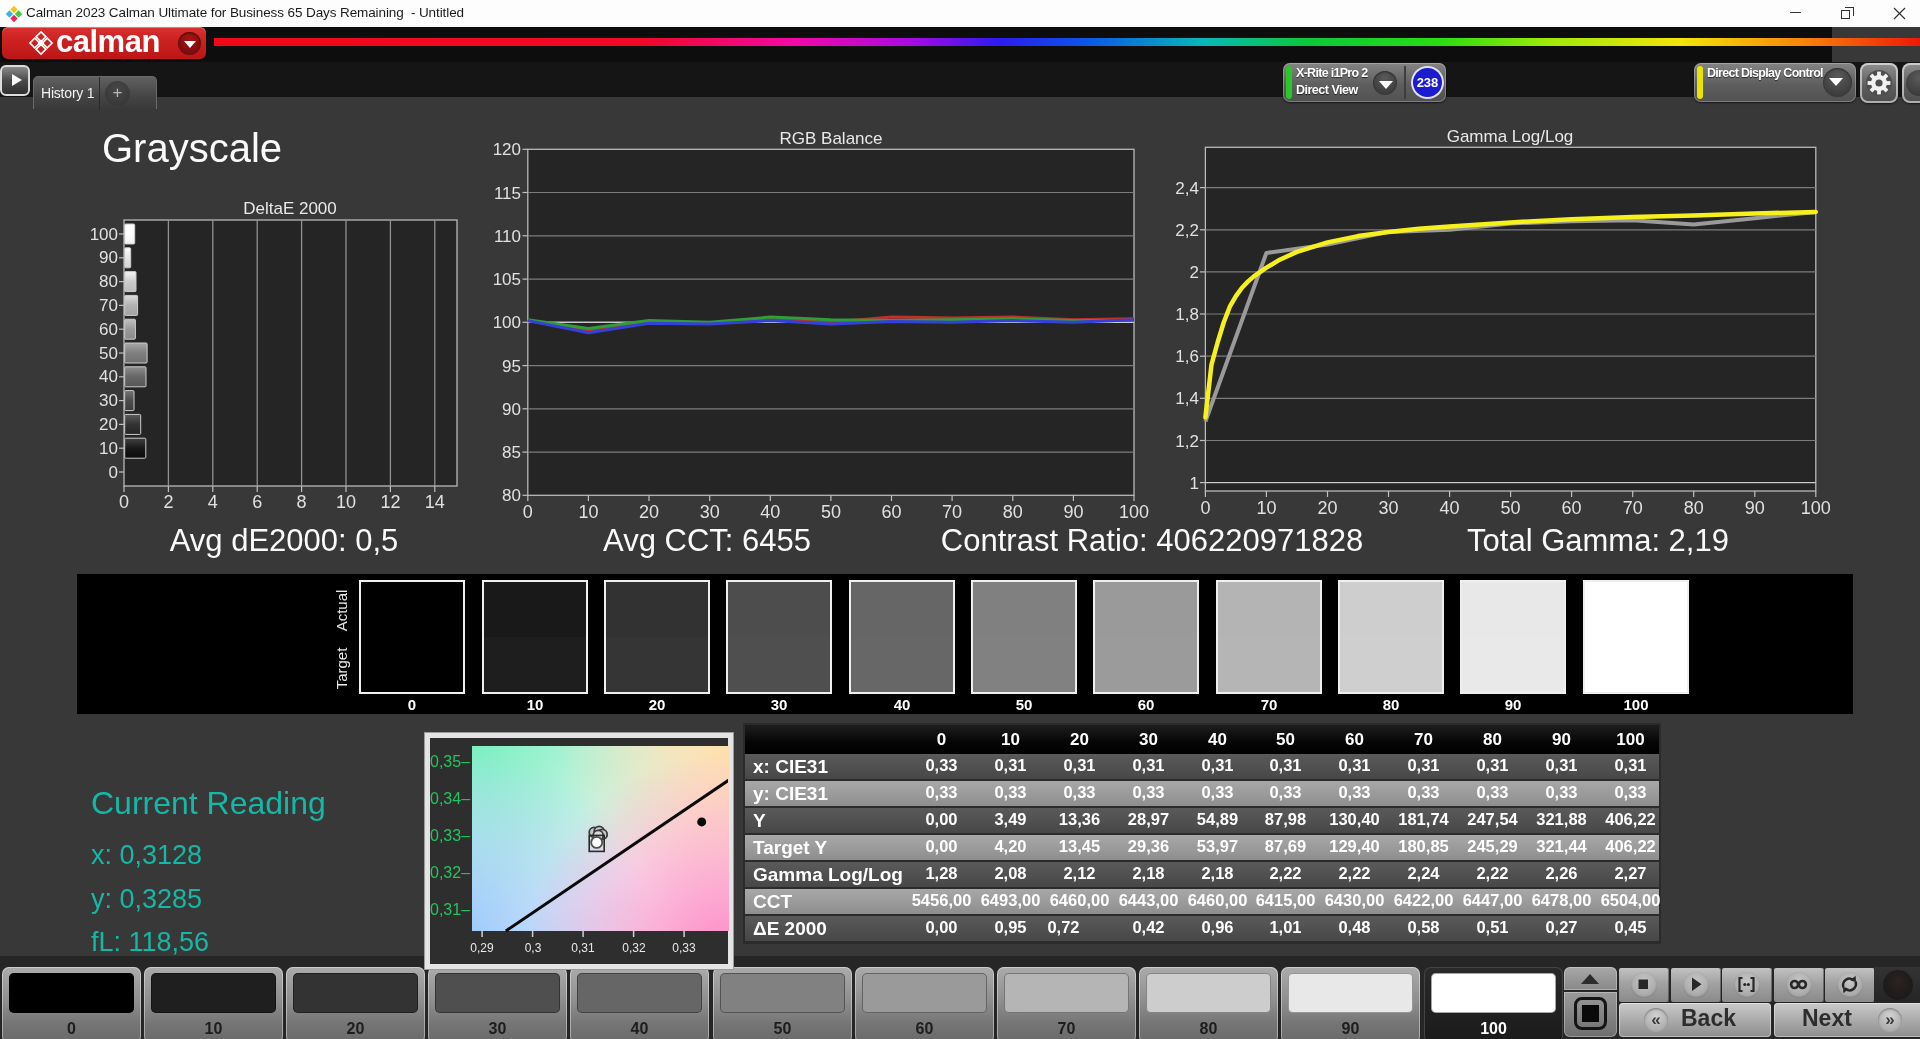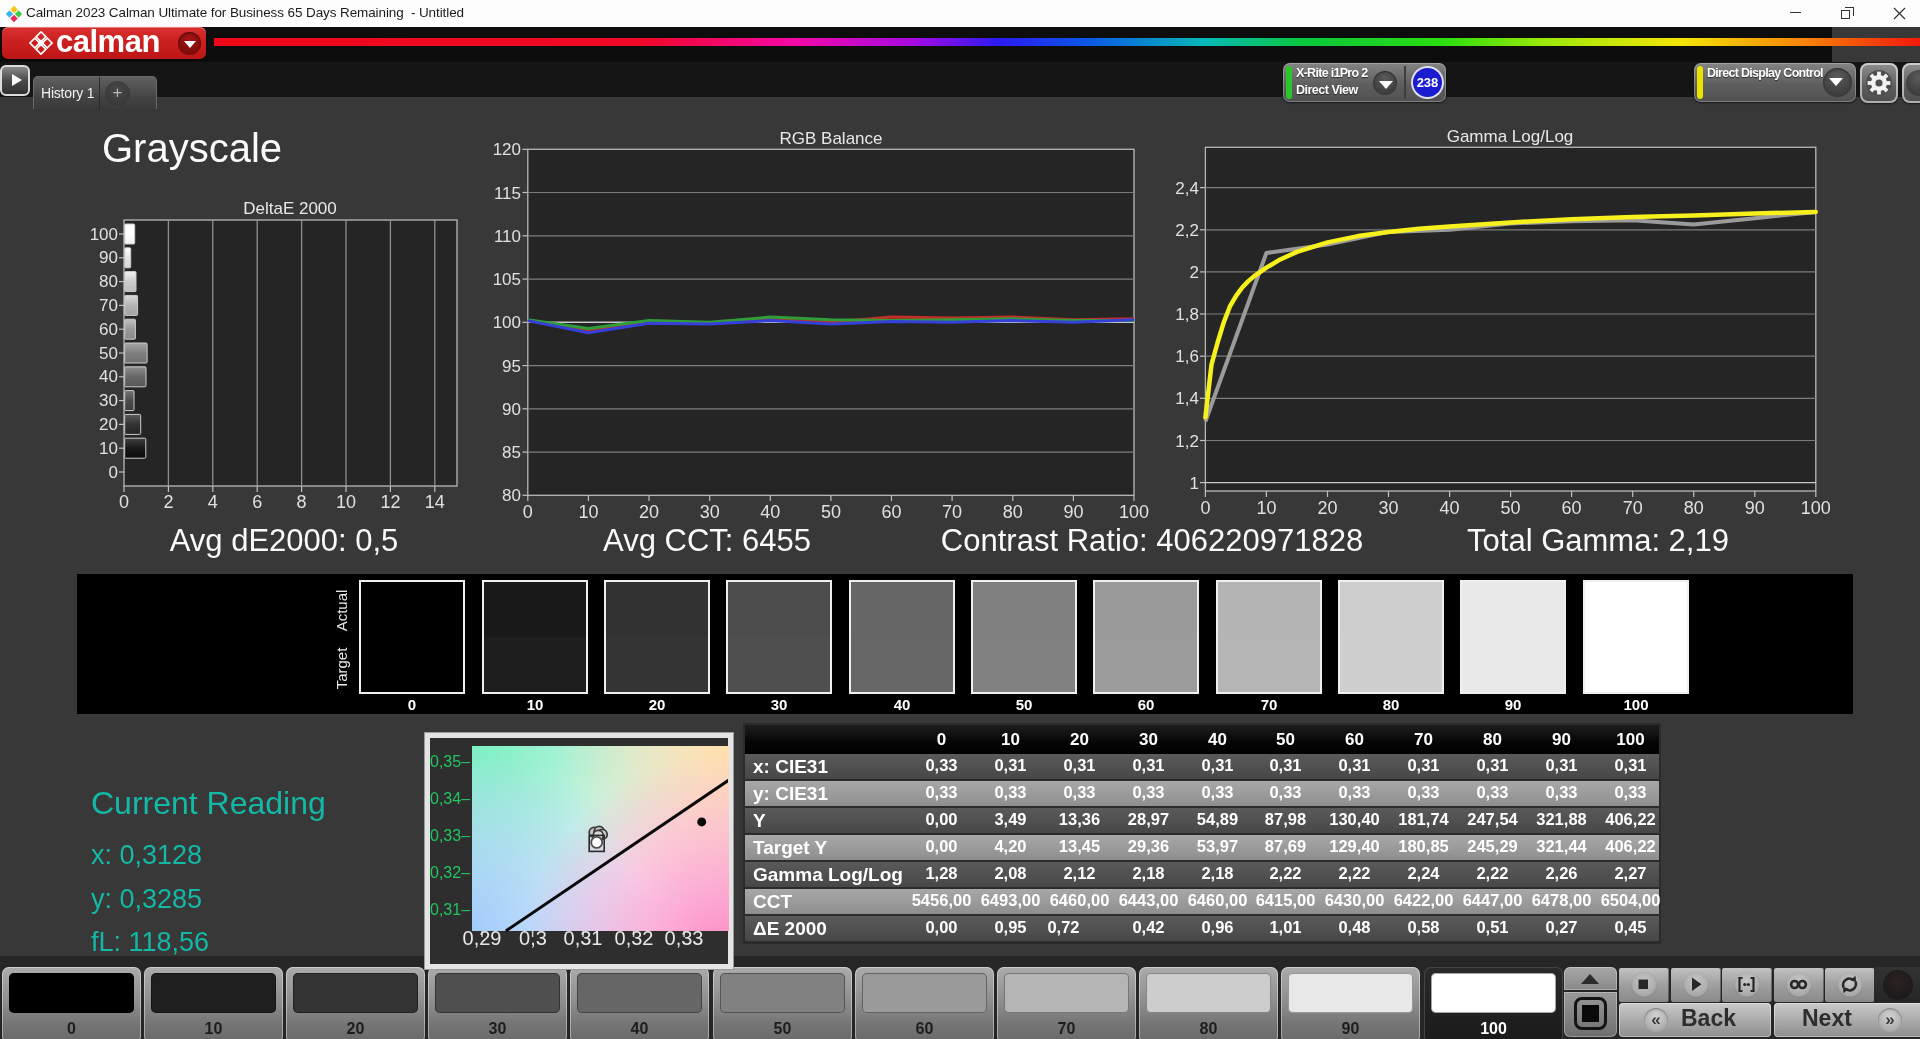--- a/index.html
+++ b/index.html
@@ -46,21 +46,21 @@
 
 #cie{left:425px;top:733px;width:308px;height:236px;background:#2e2e2e;border:5px solid #e4e4e4;box-shadow:0 0 0 1px #9a9a9a;}
 #cieplot{position:absolute;left:42px;top:8px;width:257px;height:185px;
 background:
 radial-gradient(circle at 100% 115%,rgba(255,135,195,1),rgba(255,145,200,0) 62%),
 radial-gradient(circle at -8% 110%,rgba(140,195,252,.95),rgba(150,200,250,0) 60%),
 radial-gradient(circle at 105% -10%,rgba(255,220,160,1),rgba(255,228,170,0) 55%),
 radial-gradient(ellipse at -5% -12%,rgba(105,240,185,1),rgba(120,240,190,0) 68%),
 #f6f4f8;}
 .cieY{position:absolute;width:36px;text-align:right;color:#22c55e;font-size:16px;}
-.cieX{position:absolute;top:189px;color:#e8e8e8;font-size:20px;transform:translateX(-50%);}
+.cieX{position:absolute;top:203px;color:#e8e8e8;font-size:12px;transform:translateX(-50%);}
 
 #dtable{left:743px;top:723px;width:918px;height:221px;background:#2b2b2b;}
 .trow{position:absolute;left:2px;width:914px;height:25px;}
 .trow .rl{position:absolute;left:8px;top:2px;font-size:19px;font-weight:bold;color:#fff;white-space:nowrap;}
 .trow .cv{position:absolute;top:2px;width:69px;text-align:center;font-size:16.5px;font-weight:bold;color:#fff;}
 
 #botbar{left:0;top:956px;width:1920px;height:83px;background:#262626;}
 .pbtn{position:absolute;top:11px;width:139px;height:76px;border-radius:7px;background:linear-gradient(180deg,#ababab,#8e8e8e 45%,#757575 75%,#696969);box-shadow:inset 0 0 0 1px rgba(255,255,255,.4);}
 .pbtn .sw{position:absolute;left:7px;top:6px;width:125px;height:40px;border-radius:5px;box-shadow:inset 0 0 0 1px rgba(0,0,0,.35);}
 .pbtn .pl{position:absolute;left:0;top:53px;width:139px;text-align:center;font-size:16px;font-weight:bold;color:#1d1d1d;}

